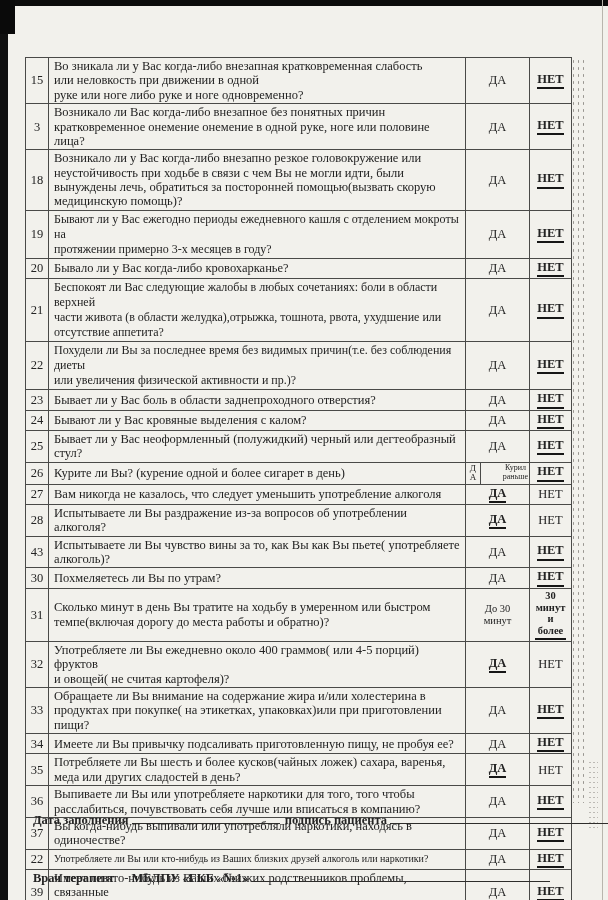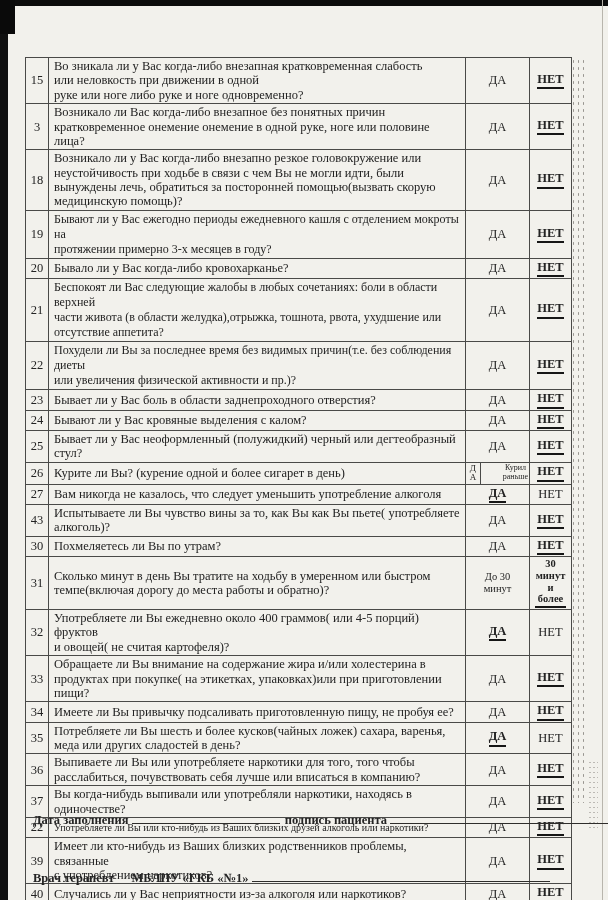--- a/index.html
+++ b/index.html
@@ -172,20 +172,26 @@
         </td>
         <td class="no"><span class="ans mark">НЕТ</span></td>
       </tr>
       <tr>
         <td class="num">27</td>
         <td class="q">Вам никогда не казалось, что следует уменьшить употребление алкоголя</td>
         <td class="yes"><span class="ans mark">ДА</span></td>
         <td class="no"><span class="ans">НЕТ</span></td>
       </tr>
       <tr>
+        <td class="num">28</td>
+        <td class="q">Испытываете ли Вы раздражение из-за вопросов об употреблении алкоголя?</td>
+        <td class="yes"><span class="ans mark">ДА</span></td>
+        <td class="no"><span class="ans">НЕТ</span></td>
+      </tr>
+      <tr>
         <td class="num">43</td>
         <td class="q">Испытываете ли Вы чувство вины за то, как Вы как Вы пьете( употребляете
 алкоголь)?</td>
         <td class="yes"><span class="ans">ДА</span></td>
         <td class="no"><span class="ans mark">НЕТ</span></td>
       </tr>
       <tr>
         <td class="num">30</td>
         <td class="q">Похмеляетесь ли Вы по утрам?</td>
         <td class="yes"><span class="ans">ДА</span></td>

